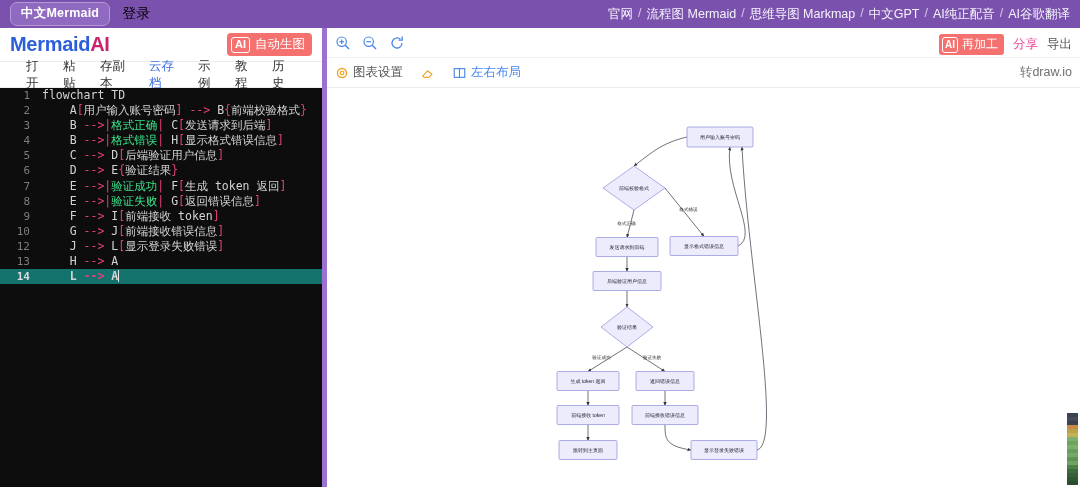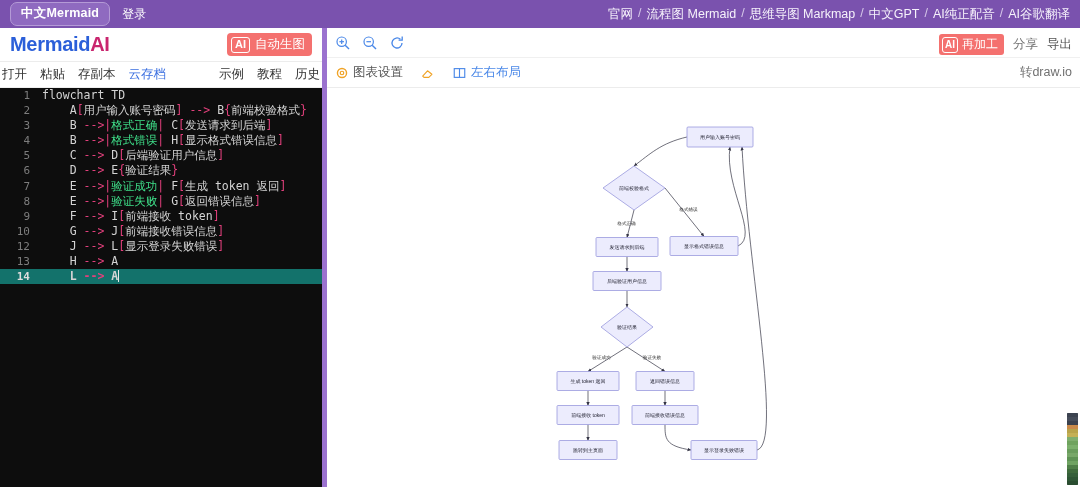--- a/index.html
+++ b/index.html
@@ -24,22 +24,22 @@
     border: 1px solid #b49ad6;
     border-radius: 7px;
     padding: 2px 10px 3px;
     font-weight: bold;
     font-size: 12.5px;
     color: #ffffff;
     letter-spacing: .2px;
   }
   .login-link {
     margin-left: 12px;
-    color: #ffffff;
-    font-size: 12px;
+    color: #000000;
+    font-size: 14px;
   }
   .topnav {
     margin-left: auto;
     display: flex; align-items: flex-start;
     font-size: 12.5px;
     color: #f2ecf9;
     white-space: nowrap;
   }
   .topnav span.sep { margin: 0 5px; color: #d7c8ea; }
   .topnav a { color: #f6f2fb; text-decoration: none; }
@@ -81,21 +81,21 @@
     border: 1.6px solid #ffffff;
     border-radius: 3px;
     font-size: 11px; font-weight: bold;
     padding: 0px 3px 1px;
     margin-right: 5px;
     line-height: 13px;
   }
   .left-menu {
     height: 26px;
     display: flex; align-items: center;
-    padding: 0 2px;
+    padding: 0 26px;
     font-size: 12.5px;
     color: #333333;
     background: #fff;
     border-bottom: 1px solid #efefef;
   }
   .left-menu .mi { margin-right: 13px; cursor: pointer; }
   .left-menu .mi.blue { color: #3b6fe0; }
   .left-menu .spacer { margin-left: auto; }
 
   
@@ -166,21 +166,21 @@
     display: flex; align-items: center; gap: 9px;
     font-size: 12.5px; z-index: 5;
   }
   .rework-btn {
     background: #f4716f; color: #fff;
     border-radius: 3px; padding: 2px 6px 2px 3px;
     display: flex; align-items: center; font-size: 12px;
   }
   .rework-btn .ai-badge { font-size: 10px; padding: 0 2px 1px; margin-right: 4px; border-width: 1.4px; }
   .act { color: #555; cursor: pointer; }
-  .act.blue { color: #737373; }
+  .act.blue { color: #ec4899; }
 
   
   .minimap {
     position: absolute; right: 2px; bottom: 2px;
     width: 11px; height: 72px;
     background: #5d6470; border-radius: 1px;
     overflow: hidden;
   }
   .minimap i { display: block; height: 4px; }
 

